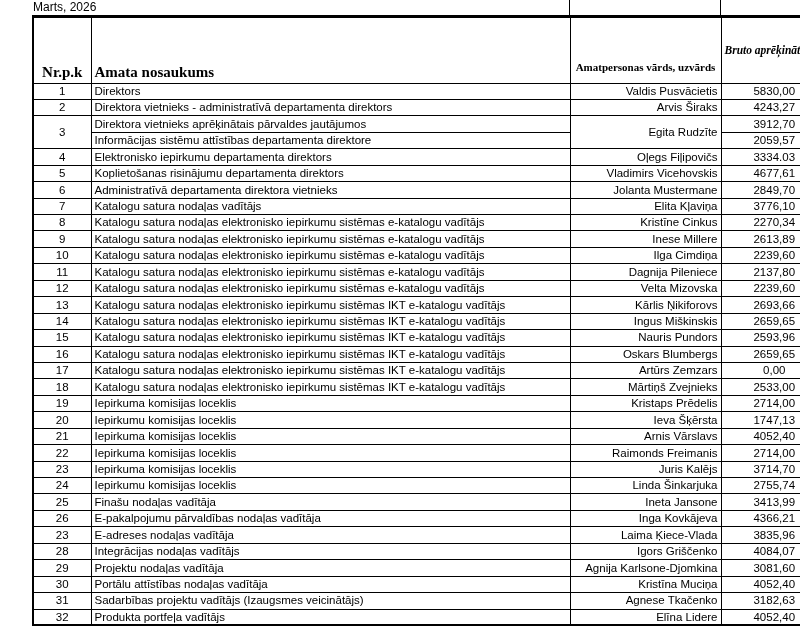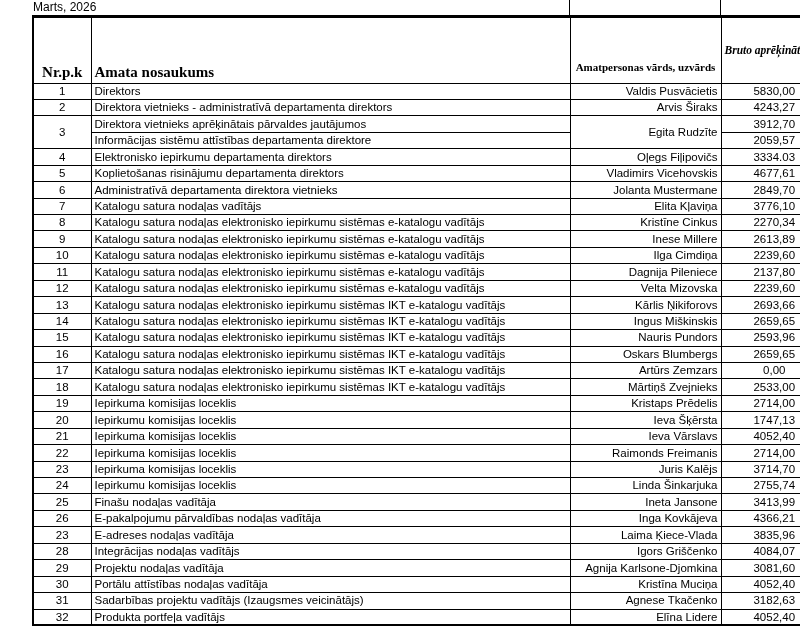--- a/index.html
+++ b/index.html
@@ -240,21 +240,21 @@
         </tr>
         <tr>
           <td class="c-num" rowspan="1">20</td>
           <td class="c-title">Iepirkumu komisijas loceklis</td>
           <td class="c-name" rowspan="1">Ieva Šķērsta</td>
           <td class="c-salary">1747,13</td>
         </tr>
         <tr>
           <td class="c-num" rowspan="1">21</td>
           <td class="c-title">Iepirkuma komisijas loceklis</td>
-          <td class="c-name" rowspan="1">Ieva Vārslavs</td>
+          <td class="c-name" rowspan="1">Arnis Vārslavs</td>
           <td class="c-salary">4052,40</td>
         </tr>
         <tr>
           <td class="c-num" rowspan="1">22</td>
           <td class="c-title">Iepirkuma komisijas loceklis</td>
           <td class="c-name" rowspan="1">Raimonds Freimanis</td>
           <td class="c-salary">2714,00</td>
         </tr>
         <tr>
           <td class="c-num" rowspan="1">23</td>

